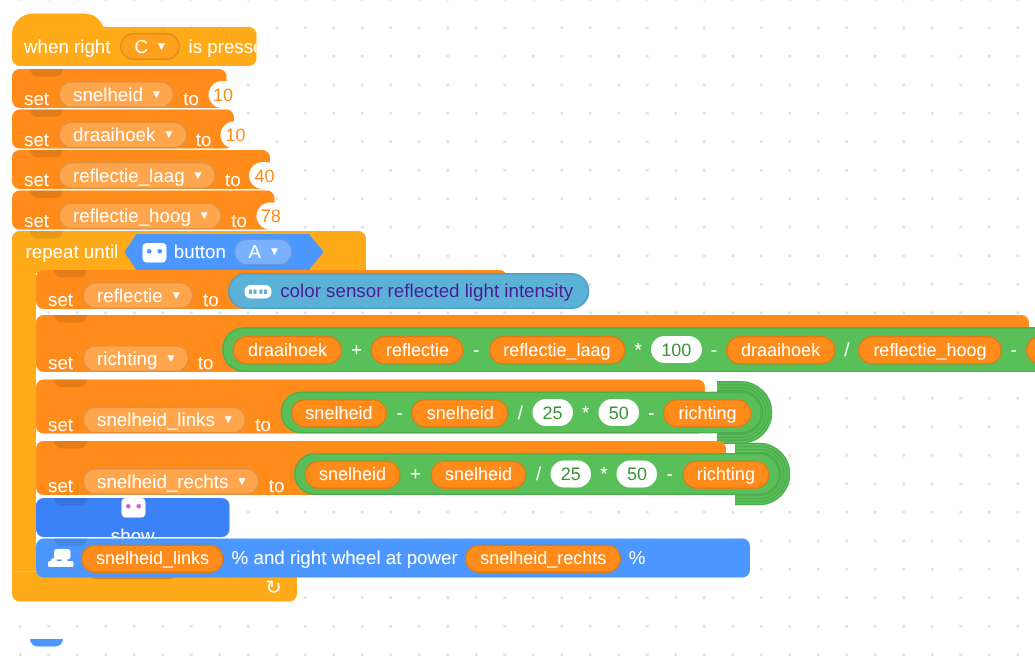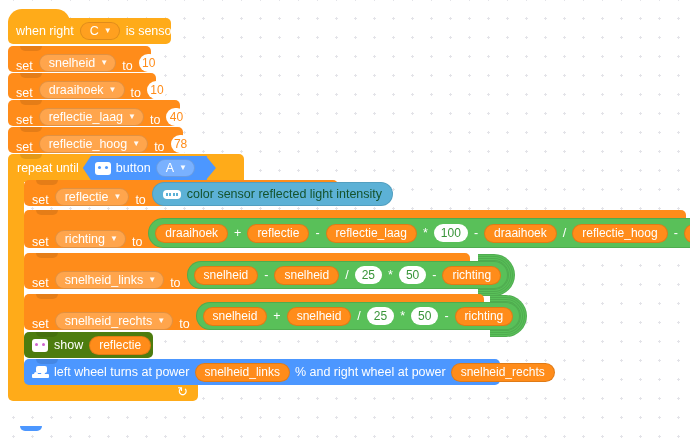--- a/index.html
+++ b/index.html
@@ -28,21 +28,21 @@
   }
   .blk .txt{ line-height:1; }
 
   .hat{ background:#ffab19; border-radius:5px 5px 5px 5px; }
   .hat:before{
     content:"";position:absolute;left:0;top:-9px;width:62px;height:14px;
     background:#ffab19;border-radius:20px 20px 0 0;
   }
   .orange{ background:#ff8c1a;align-items:flex-end; }
   .blue{ background:#4c97ff; }
-  .purple{ background:#4d7c0f; }
+  .purple{ background:#3b82f6;flex-direction:column; }
 
   
   .notch{
     position:absolute;left:12px;top:0;width:22px;height:5px;
     background:rgba(0,0,0,0.10);border-radius:0 0 6px 6px;
   }
 
   
   .dropdown{
     display:inline-flex;align-items:center;gap:5px;
@@ -95,21 +95,21 @@
     content:"";position:absolute;right:-9px;top:0;width:10px;height:24px;
     background:#4c97ff;
     clip-path:polygon(0 0,0 0,100% 50%,0 100%);
   }
 
   
   .sensoroval{
     display:inline-flex;align-items:center;gap:6px;
     background:#5cb1d6;border:1px solid rgba(0,0,0,0.10);
     border-radius:14px;height:24px;padding:0 10px;
-    color:#14532d;font-size:12.5px;box-sizing:border-box;
+    color:#4c1d95;font-size:12.5px;box-sizing:border-box;
   }
 
   
   .cblock{ position:absolute; }
   .cblock .c-top{
     position:absolute;left:0;top:0;height:28px;
     background:#ffab19;border-radius:5px 5px 0 0;
     display:flex;align-items:center;padding:0 9px;
     color:#fff;font-size:12.5px;box-sizing:border-box;
   }
@@ -164,21 +164,21 @@
 <body>
 
 <div class="canvas">
 
   <div class="blk hat" style="left:8px;top:18px;width:163px;height:26px;gap:6px;">
     <span class="txt">when right</span>
     <span class="dropdown lite">
       <span>C</span>
       <span class="caret">▼</span>
     </span>
-    <span class="txt">is sensor</span>
+    <span class="txt">is pressed</span>
   </div>
 
   <div class="blk orange" style="left:8px;top:46px;width:143px;height:26px;gap:6px;">
     <span class="notch"></span>
     <span class="txt">set</span>
     <span class="dropdown">
       <span>snelheid</span>
       <span class="caret">▼</span>
     </span>
     <span class="txt">to</span>
@@ -345,21 +345,20 @@
   </div>
 
   <div class="blk blue" style="left:24px;top:359px;width:476px;height:26px;gap:5px;">
     <span class="notch"></span>
     <span class="roboticon">
       <i class="body"></i>
         <i class="w1"></i>
         <i class="w2"></i>
         <i class="base"></i>
     </span>
-    <span class="txt">left wheel turns at power</span>
     <span class="var">snelheid_links</span>
     <span class="txt">% and right wheel at power</span>
     <span class="var">snelheid_rechts</span>
     <span class="txt">%</span>
   </div>
 
   <div style="position:absolute;left:20px;top:426px;width:22px;height:5px;background:#4c97ff;border-radius:0 0 7px 7px;"></div>
 
 </div>
 

